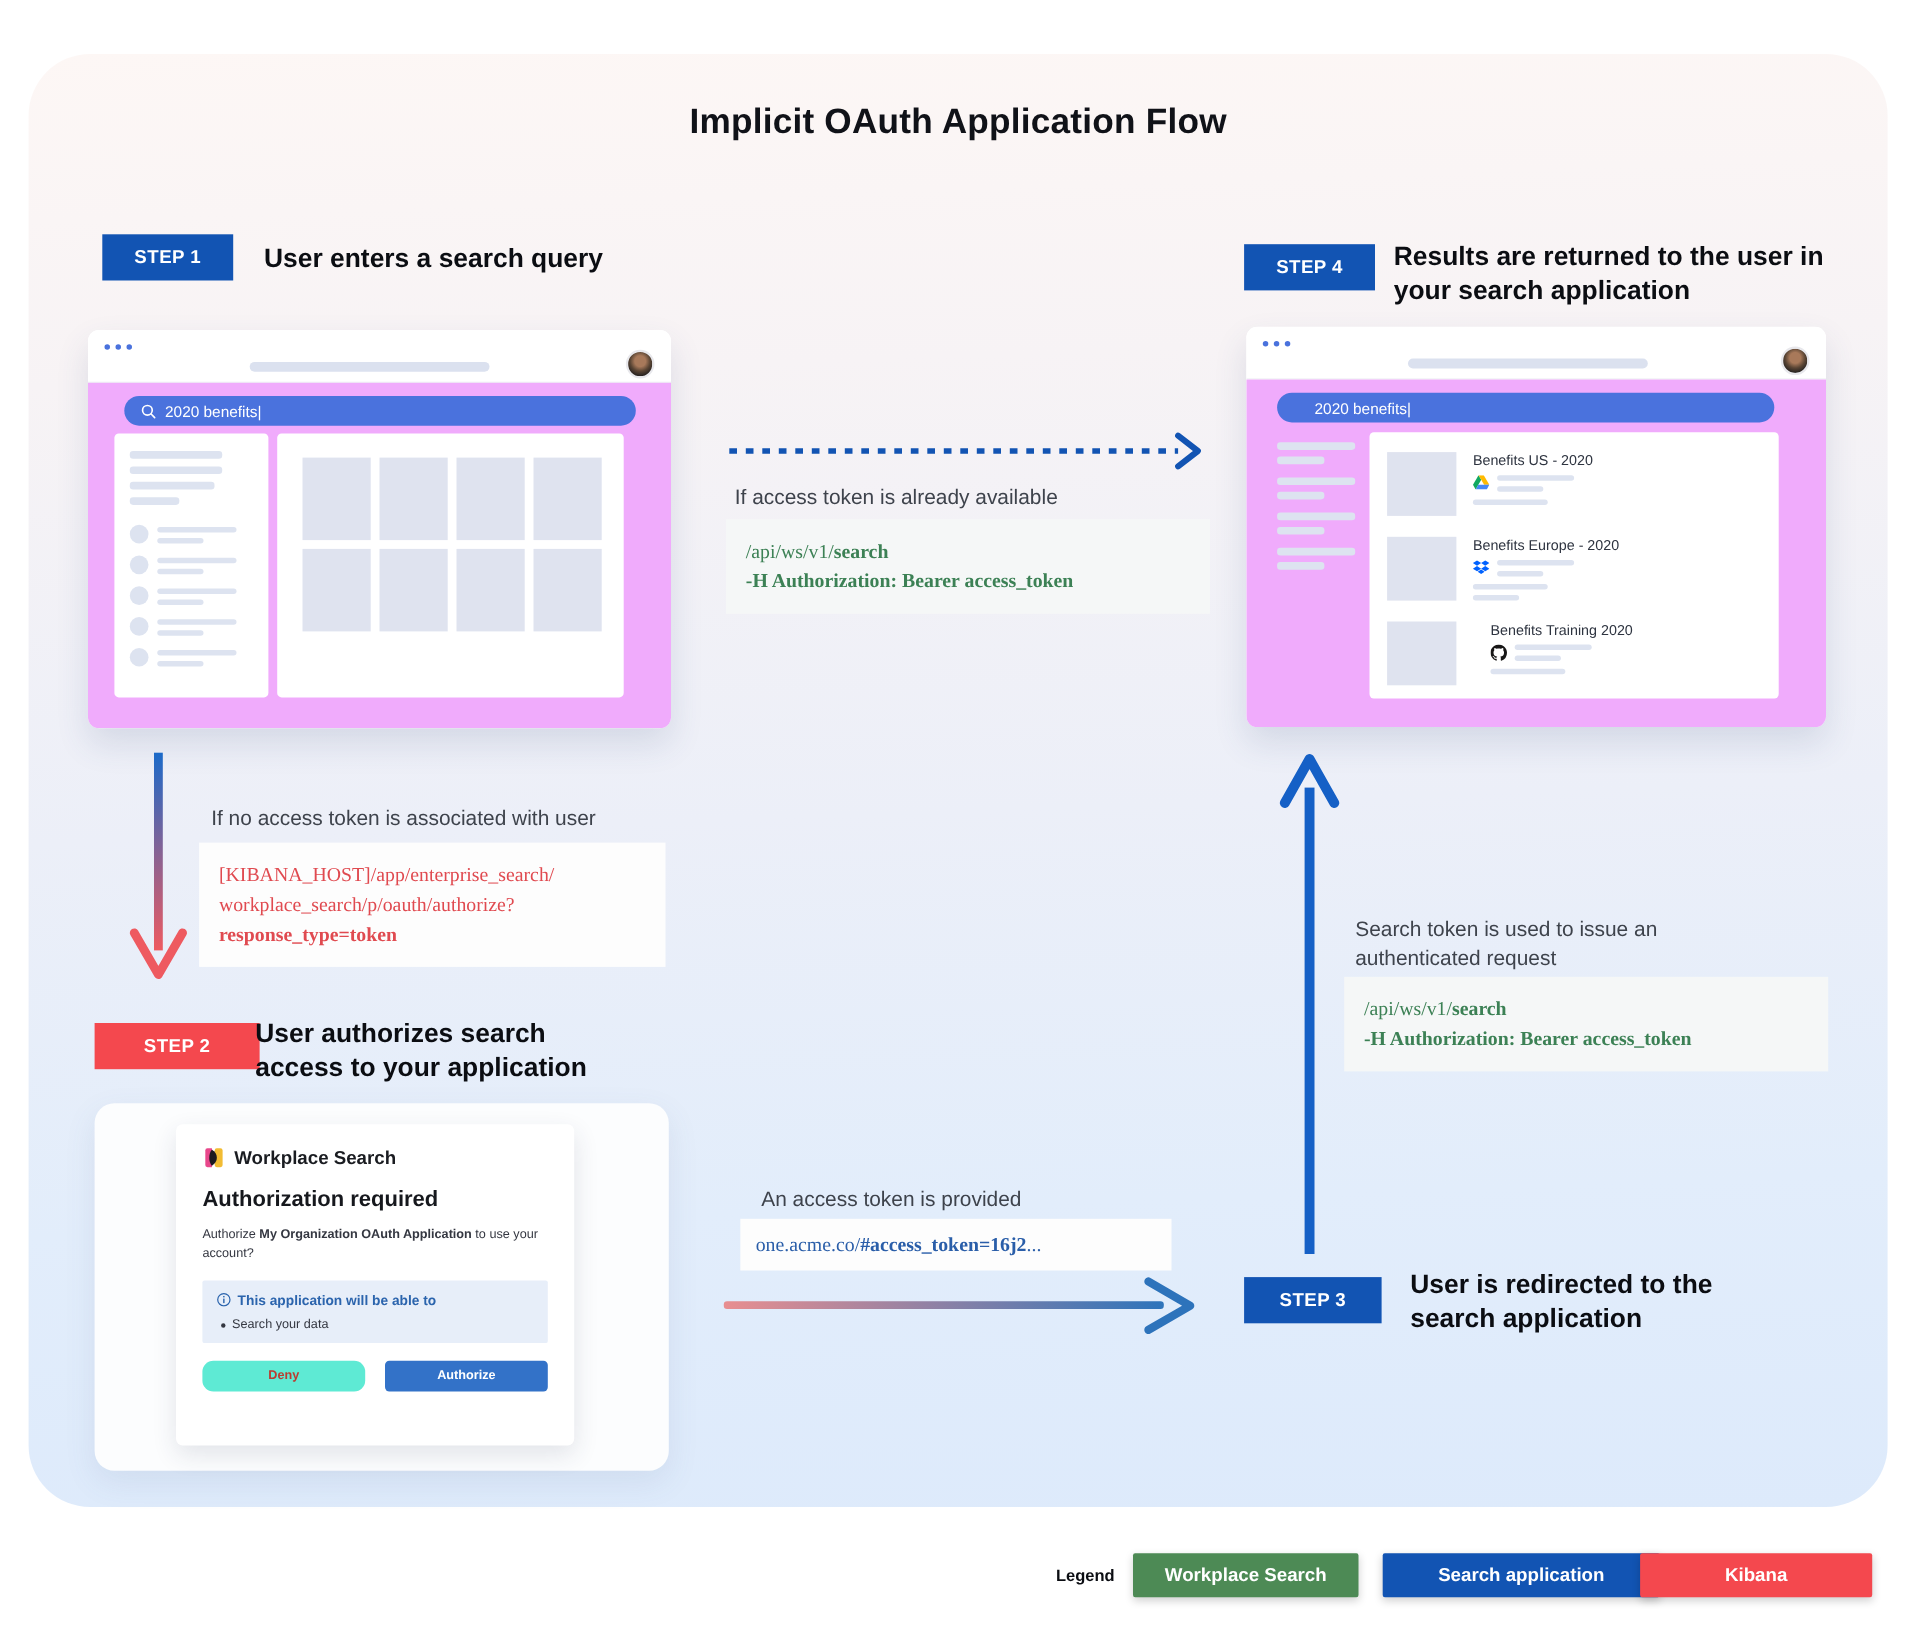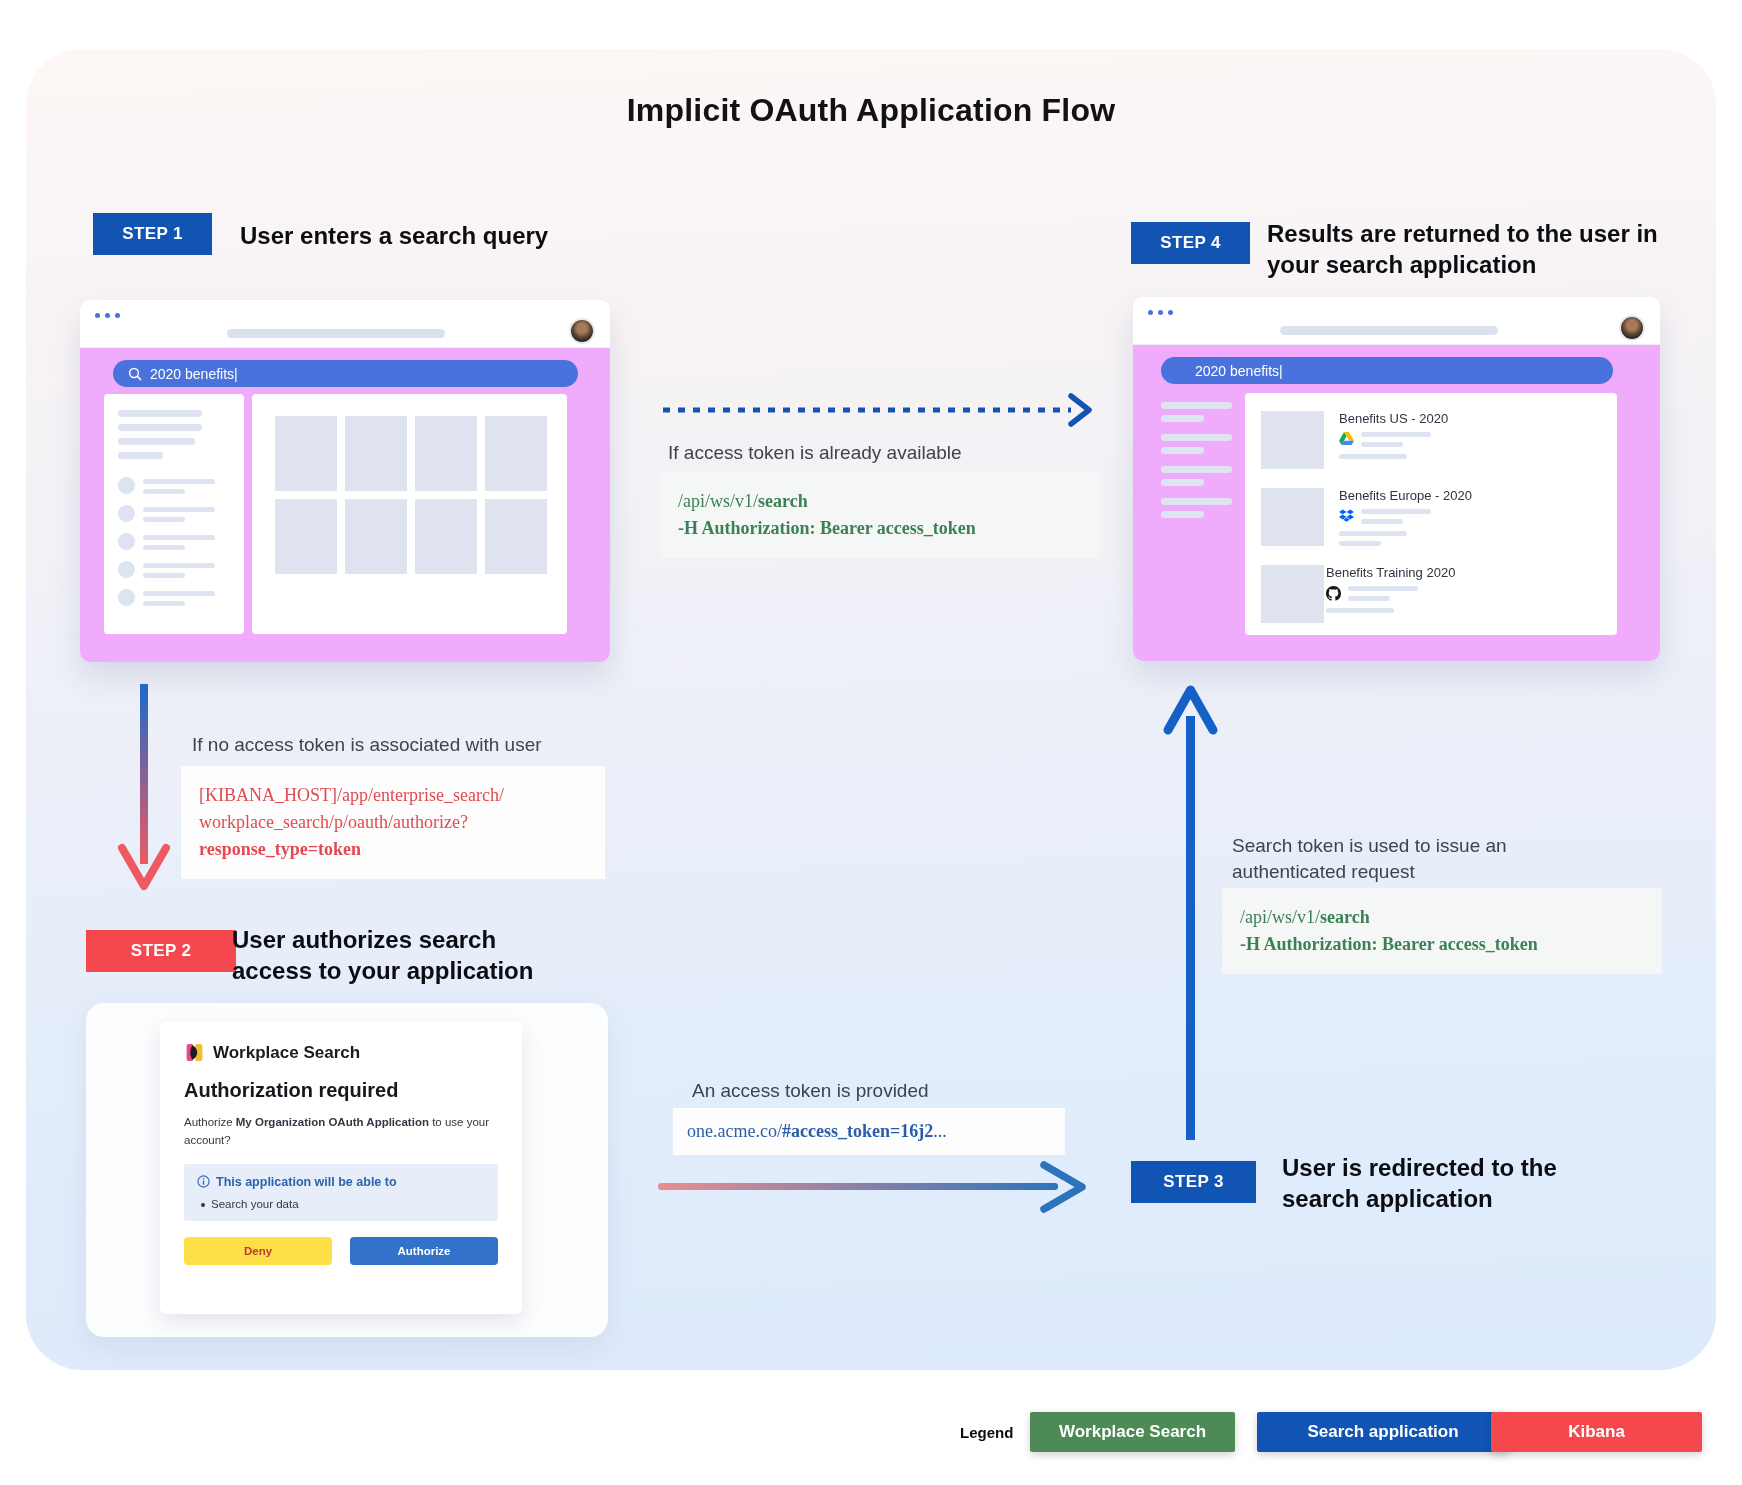--- a/index.html
+++ b/index.html
@@ -58,21 +58,21 @@
   .brand { font-size:17px; font-weight:700; color:#1a1c21; }
   .dlg-heading { margin-top:16px; font-size:20px; font-weight:700; color:#16181d; }
   .dlg-body { margin-top:12px; font-size:11.5px; color:#343741; line-height:1.55; }
   .scopebox { margin-top:14px; background:#e7eef9; padding:11px 13px; border-radius:2px; }
   .scopetitle { display:flex; align-items:center; gap:6px; color:#2b64ad; font-size:12.5px; font-weight:700; }
   .scopeitem { margin-top:9px; font-size:11.5px; color:#343741; padding-left:14px; position:relative; }
   .scopeitem::before { content:""; position:absolute; left:4px; top:5px; width:4px; height:4px; border-radius:50%; background:#343741; }
   .btnrow { margin-top:16px; display:flex; gap:18px; }
   .btn { flex:1; height:28px; border-radius:4px; display:flex; align-items:center; justify-content:center;
          font-size:11.5px; font-weight:700; cursor:pointer; }
-  .btn.deny { background:#fde047; color:#bb3b30; }
+  .btn.deny { background:#5eead4; color:#bb3b30;border-radius:10px; }
   .btn.auth { background:#3372c8; color:#fff; }
 
   
   .legend-label { font-size:15px; font-weight:700; color:#0b0d12; }
   .chip { height:40px; display:flex; align-items:center; justify-content:center; color:#fff;
           font-size:17px; font-weight:700; border-radius:2px; box-shadow:0 3px 8px rgba(0,0,0,.18); }
   .chip.green { background:#4d8a55; }
   .chip.blue  { background:#1254b3; }
   .chip.red   { background:#f4484e; }
 </style>
@@ -231,21 +231,21 @@
               </svg>
               <div>
                   <div class="ln thin" style="width:70px;margin-bottom:5px;"></div>
                   <div class="ln thin" style="width:42px;"></div>
                 </div>
             </div>
             <div class="ln thin" style="width:68px;margin-top:7px;margin-bottom:5px;"></div>
             <div class="ln thin" style="width:42px;"></div>
           </div>
         </div>
-        <div style="display:flex;gap:2px;">
+        <div style="display:flex;gap:31px;">
           <div class="thumb"></div>
           <div>
             <div class="result-title">Benefits Training 2020</div>
             <div style="display:flex;gap:7px;margin-top:6px;align-items:flex-start;">
               <svg width="15" height="15" viewBox="0 0 16 16">
                 <path fill="#181717" d="M8 0C3.58 0 0 3.58 0 8c0 3.54 2.29 6.53 5.47 7.59.4.07.55-.17.55-.38 0-.19-.01-.82-.01-1.49-2.01.37-2.53-.49-2.69-.94-.09-.23-.48-.94-.82-1.13-.28-.15-.68-.52-.01-.53.63-.01 1.08.58 1.23.82.72 1.21 1.87.87 2.33.66.07-.52.28-.87.51-1.07-1.78-.2-3.64-.89-3.64-3.95 0-.87.31-1.59.82-2.15-.08-.2-.36-1.02.08-2.12 0 0 .67-.21 2.2.82.64-.18 1.32-.27 2-.27s1.36.09 2 .27c1.53-1.04 2.2-.82 2.2-.82.44 1.1.16 1.92.08 2.12.51.56.82 1.27.82 2.15 0 3.07-1.87 3.75-3.65 3.95.29.25.54.73.54 1.48 0 1.07-.01 1.93-.01 2.2 0 .21.15.46.55.38A8.01 8.01 0 0 0 16 8c0-4.42-3.58-8-8-8z"></path>
               </svg>
               <div>
                   <div class="ln thin" style="width:70px;margin-bottom:5px;"></div>
                   <div class="ln thin" style="width:42px;"></div>

